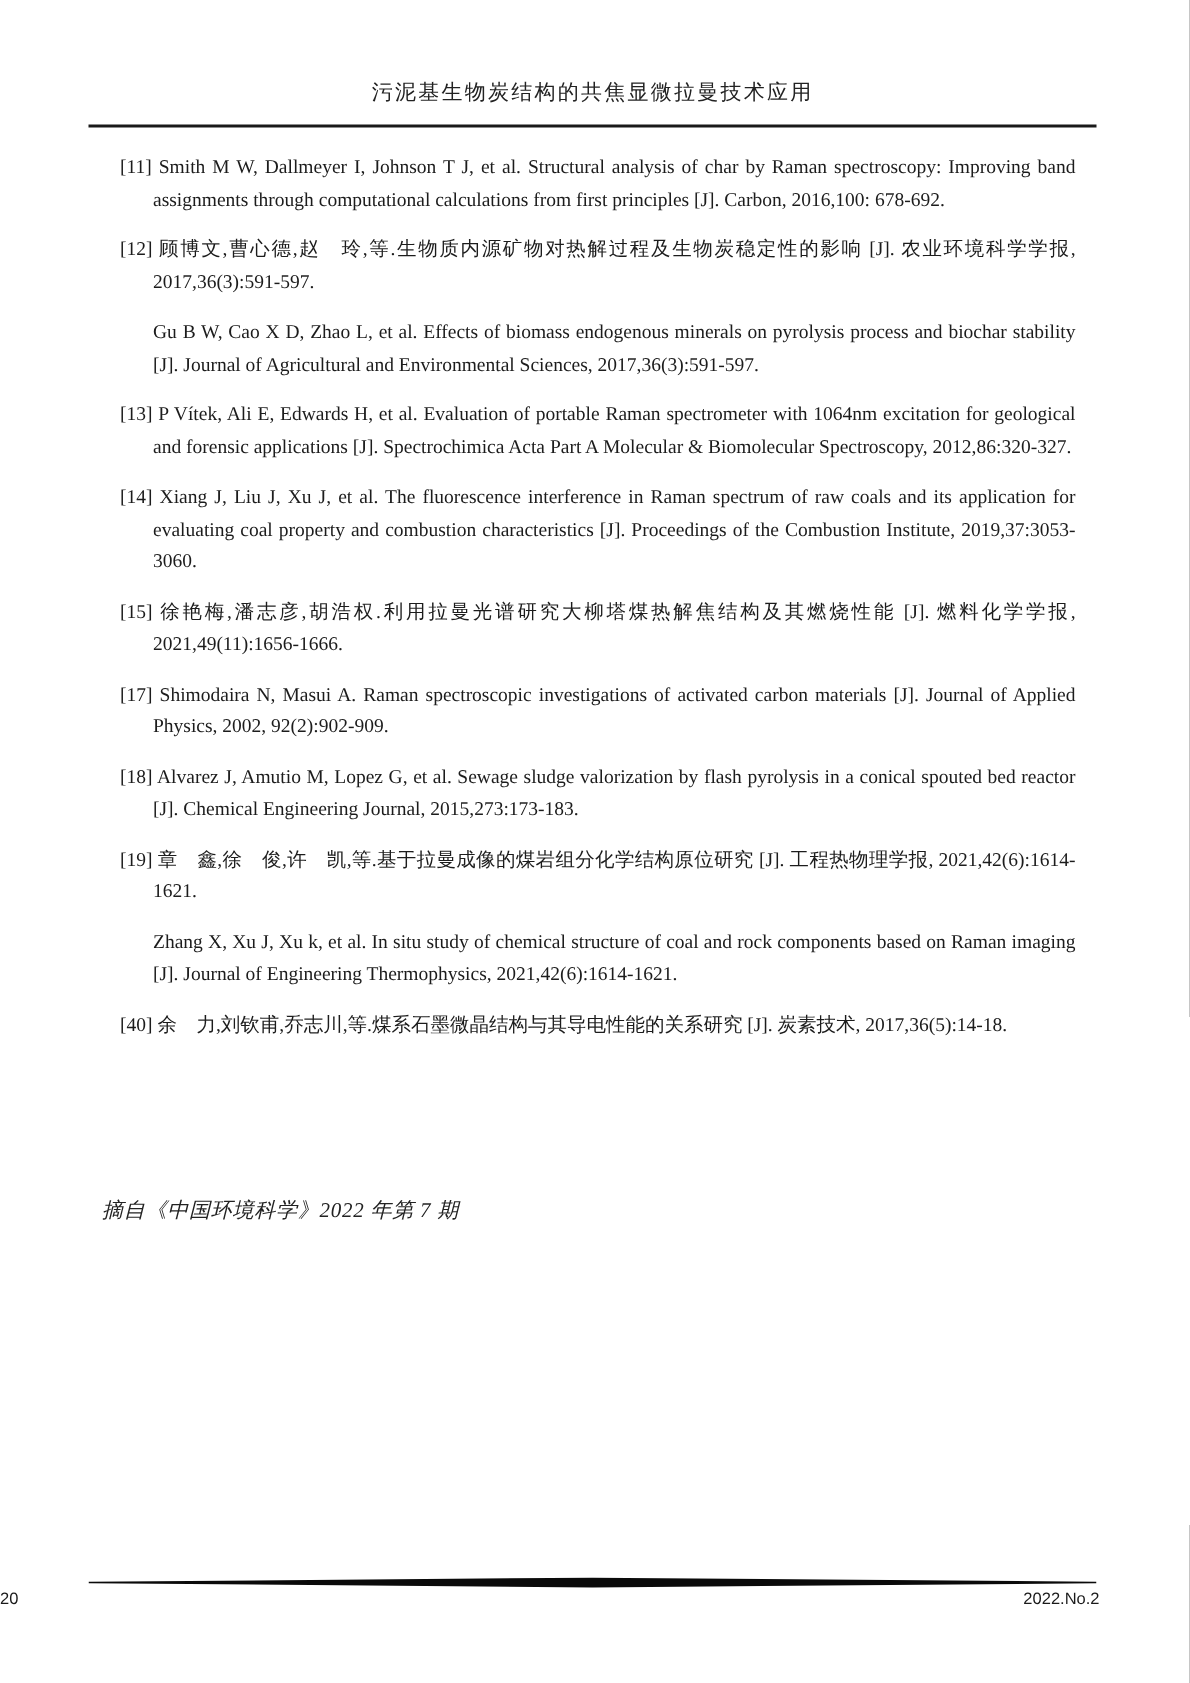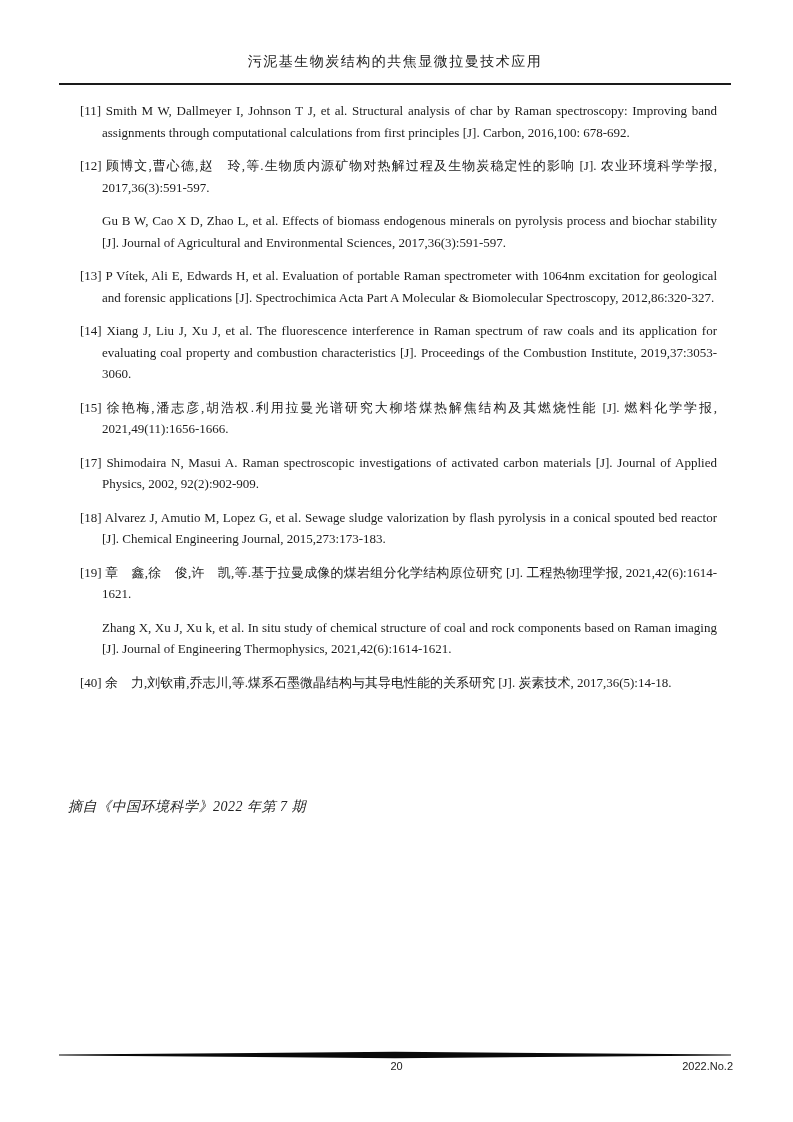--- a/index.html
+++ b/index.html
@@ -72,21 +72,20 @@
     width: 793px;
     height: 18px;
     font-family: "Liberation Sans", sans-serif;
     font-size: 11px;
     color: #1a1a1a;
   }
   .page-number {
     position: absolute;
     left: 0;
     right: 0;
-    text-align: center;
   }
   .issue-label {
     position: absolute;
     right: 60px;
     top: 0;
     margin-left: 20px;
   }
 </style>
 </head>
 <body>

